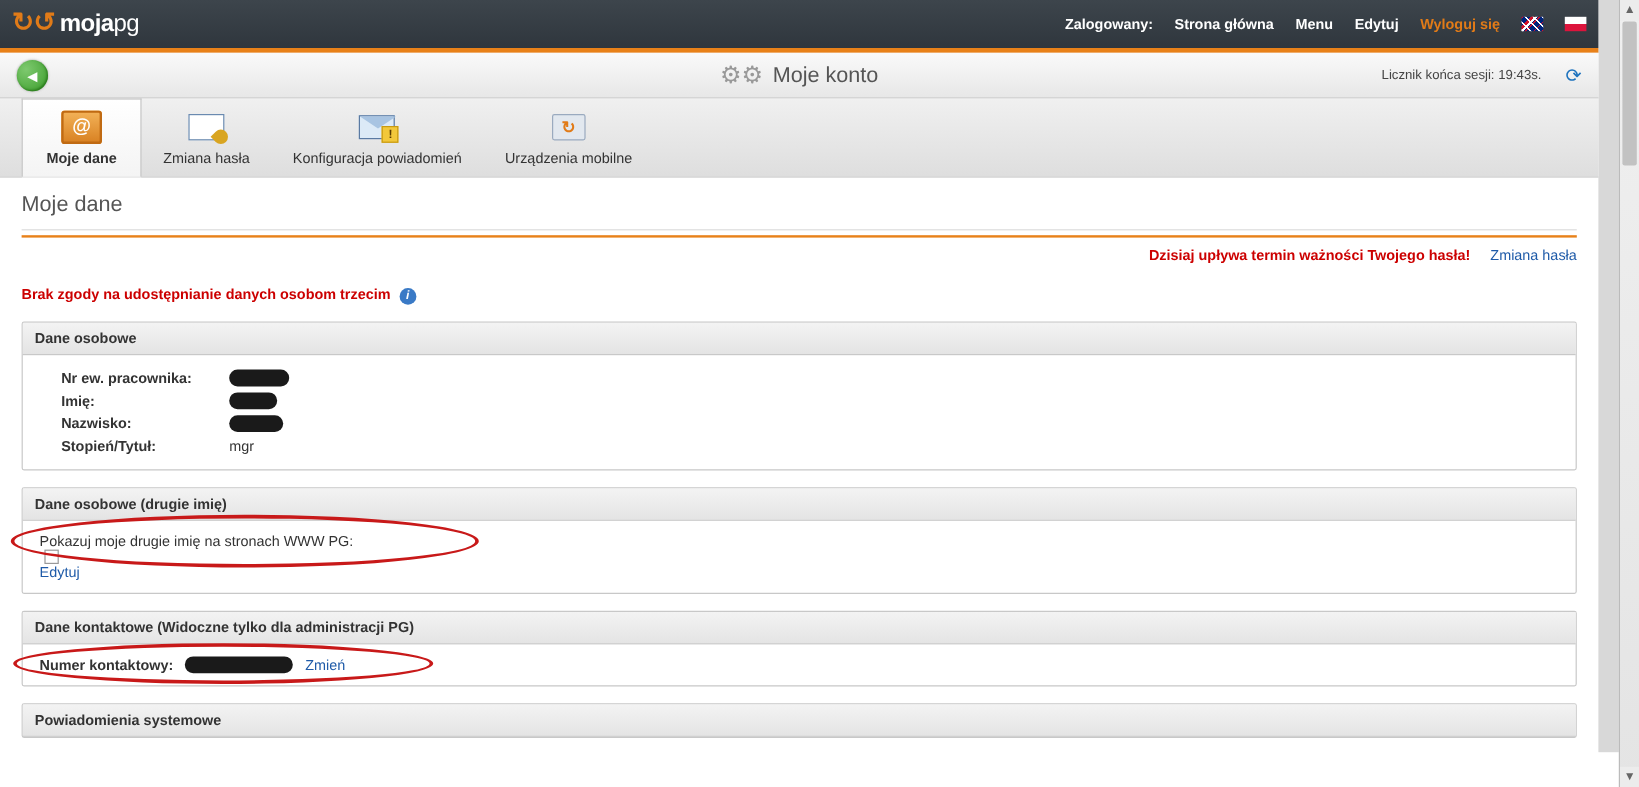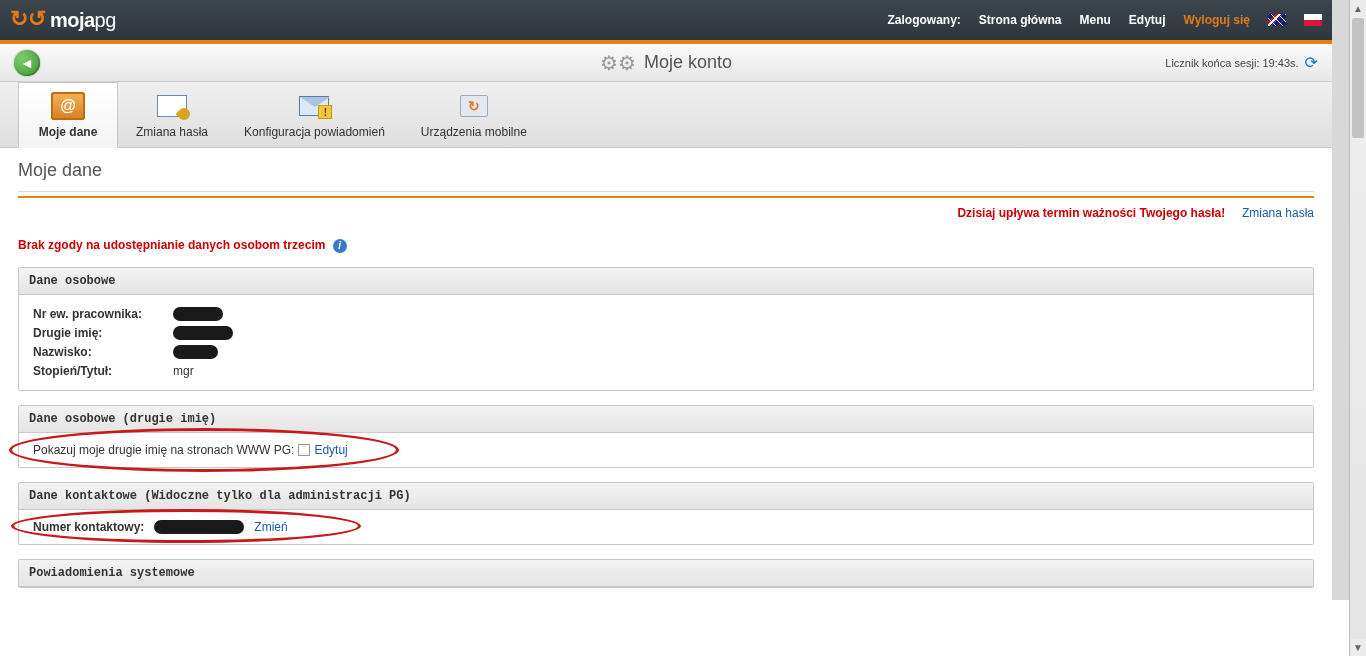--- a/index.html
+++ b/index.html
@@ -24,21 +24,21 @@
   .flag-uk::after{content:"";position:absolute;inset:0;background:repeating-linear-gradient(45deg,#fff 0 1px,transparent 1px 5px),repeating-linear-gradient(-45deg,#cf142b 0 1px,transparent 1px 5px);}
   .flag-pl { background: linear-gradient(#fff 50%, #dc143c 50%); }
 
   .orange-line { height:4px; background:#e88119; }
 
   
   .titlebar { height:38px; background: linear-gradient(#fafafa,#e7e7e7); border-bottom:1px solid #ccc; display:flex; align-items:center; padding:0 14px; position:relative; }
   .back-btn { width:26px; height:26px; border-radius:50%; background: radial-gradient(circle at 30% 30%, #7ec96f, #3a9c2a); display:flex; align-items:center; justify-content:center; color:#fff; font-size:14px; box-shadow: inset -1px -1px 2px #2a7a1c, 0 0 2px #999; }
   .title-center { position:absolute; left:50%; transform:translateX(-50%); display:flex; align-items:center; gap:8px; font-size:18px; color:#555; }
   .title-center .gear { color:#999; font-size:20px; }
-  .session { margin-left:auto; display:flex; align-items:center; gap:6px; font-size:11px; color:#444; }
+  .session { margin-left:auto; display:flex; align-items:center; gap:20px; font-size:11px; color:#444; }
   .refresh-icon { color:#1e73be; font-size:16px; }
 
   
   .tabstrip { height:66px; background: linear-gradient(#f0f0f0,#dedede); border-bottom:1px solid #c8c8c8; display:flex; align-items:flex-end; padding-left:18px; gap:0; }
   .tab { min-width:100px; padding:8px 18px 8px; text-align:center; font-size:12px; color:#333; position:relative; cursor:pointer; }
   .tab .icon { display:block; height:30px; margin-bottom:4px; display:flex; align-items:center; justify-content:center; }
   .tab.active { background: linear-gradient(#fff,#f4f4f4); border:1px solid #c8c8c8; border-bottom:1px solid #f4f4f4; margin-bottom:-1px; font-weight:bold; }
   .icon-card { width:34px; height:28px; background: linear-gradient(#f4b45a,#d77f20); border-radius:3px; display:flex; align-items:center; justify-content:center; color:#fff; font-size:16px; box-shadow: inset 0 0 0 2px #c06a12; }
   .icon-pass { width:30px; height:22px; border:1px solid #6a8ab0; background:#fff; position:relative; }
   .icon-pass::after { content:""; position:absolute; right:-4px; bottom:-4px; width:12px; height:12px; background:#d9a521; border-radius:50% 50% 50% 0; transform:rotate(45deg); }
@@ -51,23 +51,23 @@
   
   .content { padding: 12px 18px; }
   .content h2 { font-size:18px; font-weight:normal; color:#555; margin-bottom:10px; }
   .content .hr { height:1px; background:#ddd; margin:6px 0 4px; }
   .orange-thin { height:2px; background:#e88119; margin-bottom:8px; }
   .warn { color:#c00; font-weight:bold; font-size:12px; display:inline; }
   .link { color:#1e5aa8; text-decoration:none; }
   .info-icon { width:14px; height:14px; border-radius:50%; background:#3a7ac6; color:#fff; display:inline-flex; align-items:center; justify-content:center; font-size:10px; font-style:italic; font-weight:bold; margin-left:4px; }
 
   .panel { border:1px solid #c8c8c8; border-radius:2px; margin-top:14px; }
-  .panel-header { background: linear-gradient(#f3f3f3,#e4e4e4); border-bottom:1px solid #c8c8c8; padding:6px 10px; font-size:12px; font-weight:bold; color:#333;font-family:Liberation Mono, monospace; }
+  .panel-header { background: linear-gradient(#f3f3f3,#e4e4e4); border-bottom:1px solid #c8c8c8; padding:6px 10px; font-size:12px; font-weight:bold; color:#333; }
   .panel-body { padding:10px 14px; font-size:12px; }
-  .row { display:flex; margin:2px 0; }
+  .row { display:flex; margin:2px 18px; }
   .row .lbl { width:140px; font-weight:bold; }
   .row .val { }
   .blur { display:inline-block; height:14px; background:#1a1a1a; border-radius:7px; filter: blur(0.5px); }
 
   .circle-annot { position:absolute; border:3px solid #c81919; border-radius:50%; pointer-events:none; }
 
   .checkbox { width:12px; height:12px; border:1px solid #999; display:inline-block; vertical-align:middle; margin:0 4px; background:#fff; }
 </style>
 </head>
 <body>
@@ -151,37 +151,37 @@
     </div>
 
     <div class="panel">
       <div class="panel-header">Dane osobowe</div>
       <div class="panel-body">
         <div class="row">
             <span class="lbl">Nr ew. pracownika:</span>
             <span class="val"><span class="blur" style="width:50px"></span></span>
           </div>
         <div class="row">
-            <span class="lbl">Drugie imię:</span>
-            <span class="val"><span class="blur" style="width:60px"></span></span>
+            <span class="lbl">Imię:</span>
+            <span class="val"><span class="blur" style="width:40px"></span></span>
           </div>
         <div class="row">
             <span class="lbl">Nazwisko:</span>
             <span class="val"><span class="blur" style="width:45px"></span></span>
           </div>
         <div class="row">
             <span class="lbl">Stopień/Tytuł:</span>
             <span class="val">mgr</span>
           </div>
       </div>
     </div>
 
     <div class="panel" style="position:relative;">
       <div class="panel-header">Dane osobowe (drugie imię)</div>
-      <div class="panel-body" style="display:flex;align-items:center;">
+      <div class="panel-body" style="display:flex;flex-direction:column;">
         <span>Pokazuj moje drugie imię na stronach WWW PG:</span>
         <span class="checkbox"></span>
         <a href="#" class="link">Edytuj</a>
       </div>
       <div class="circle-annot" style="width:390px;height:44px;left:-10px;top:22px;"></div>
     </div>
 
     <div class="panel" style="position:relative;">
       <div class="panel-header">Dane kontaktowe (Widoczne tylko dla administracji PG)</div>
       <div class="panel-body" style="display:flex;align-items:flex-start;gap:10px;">

